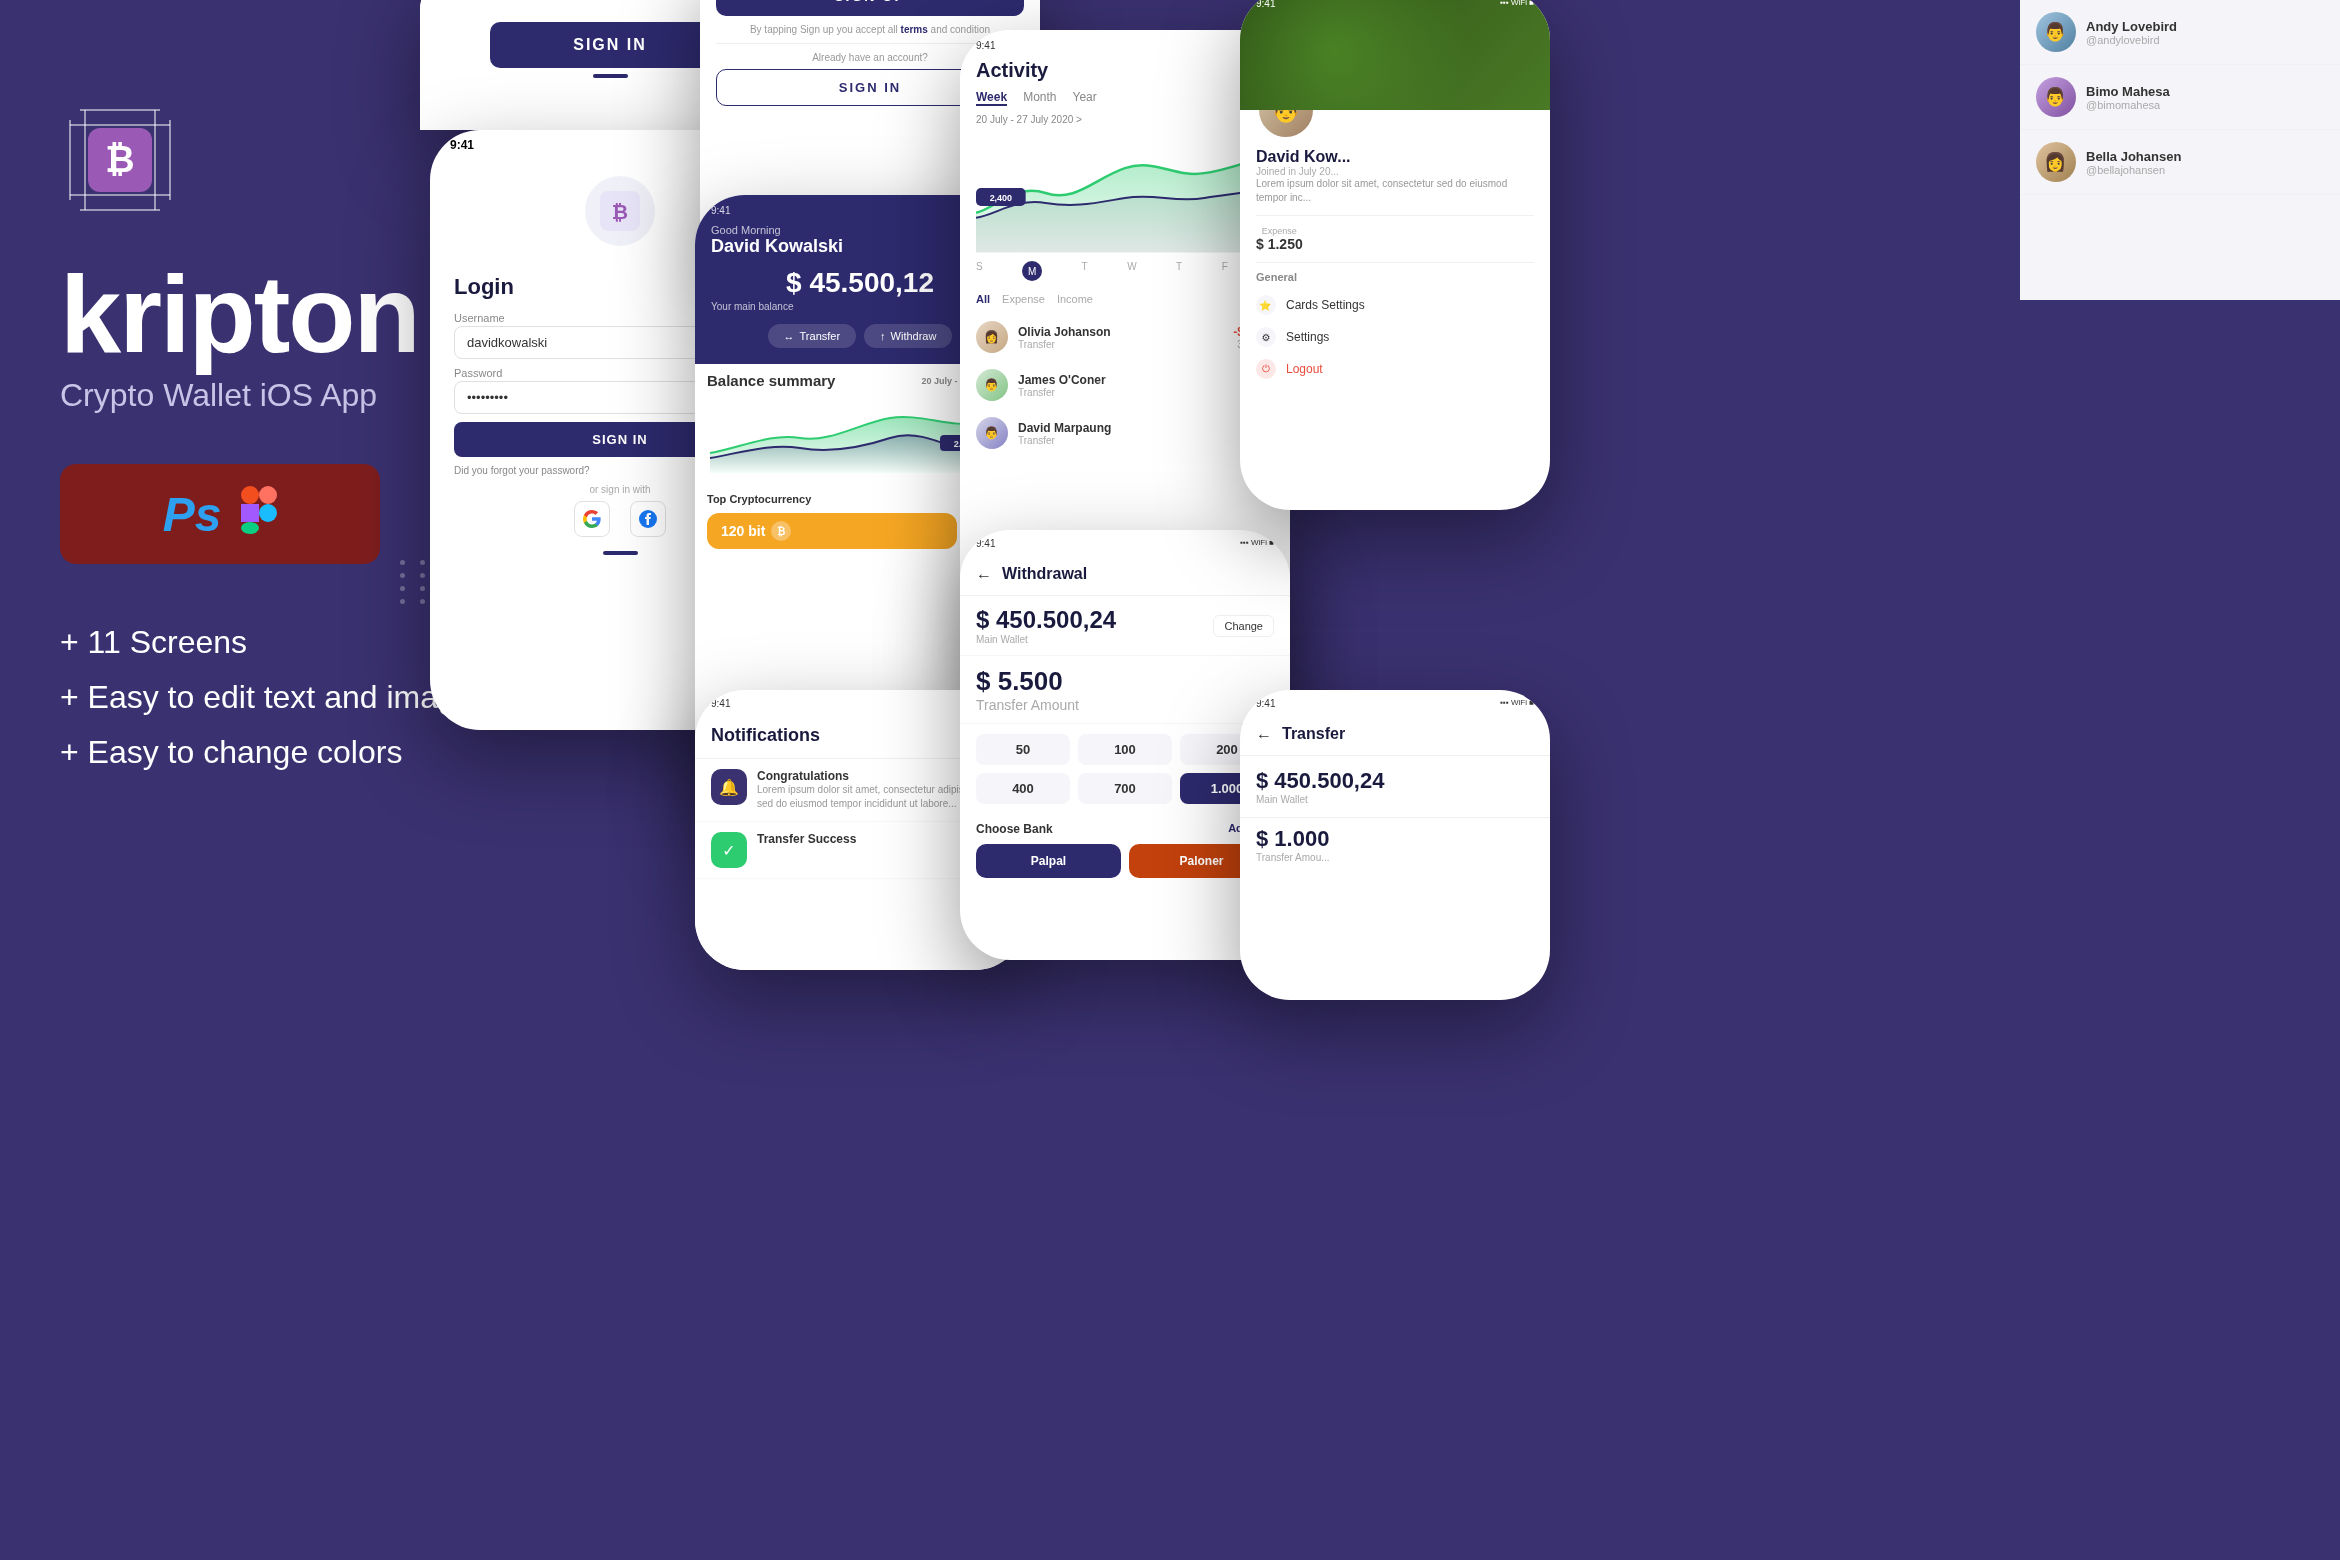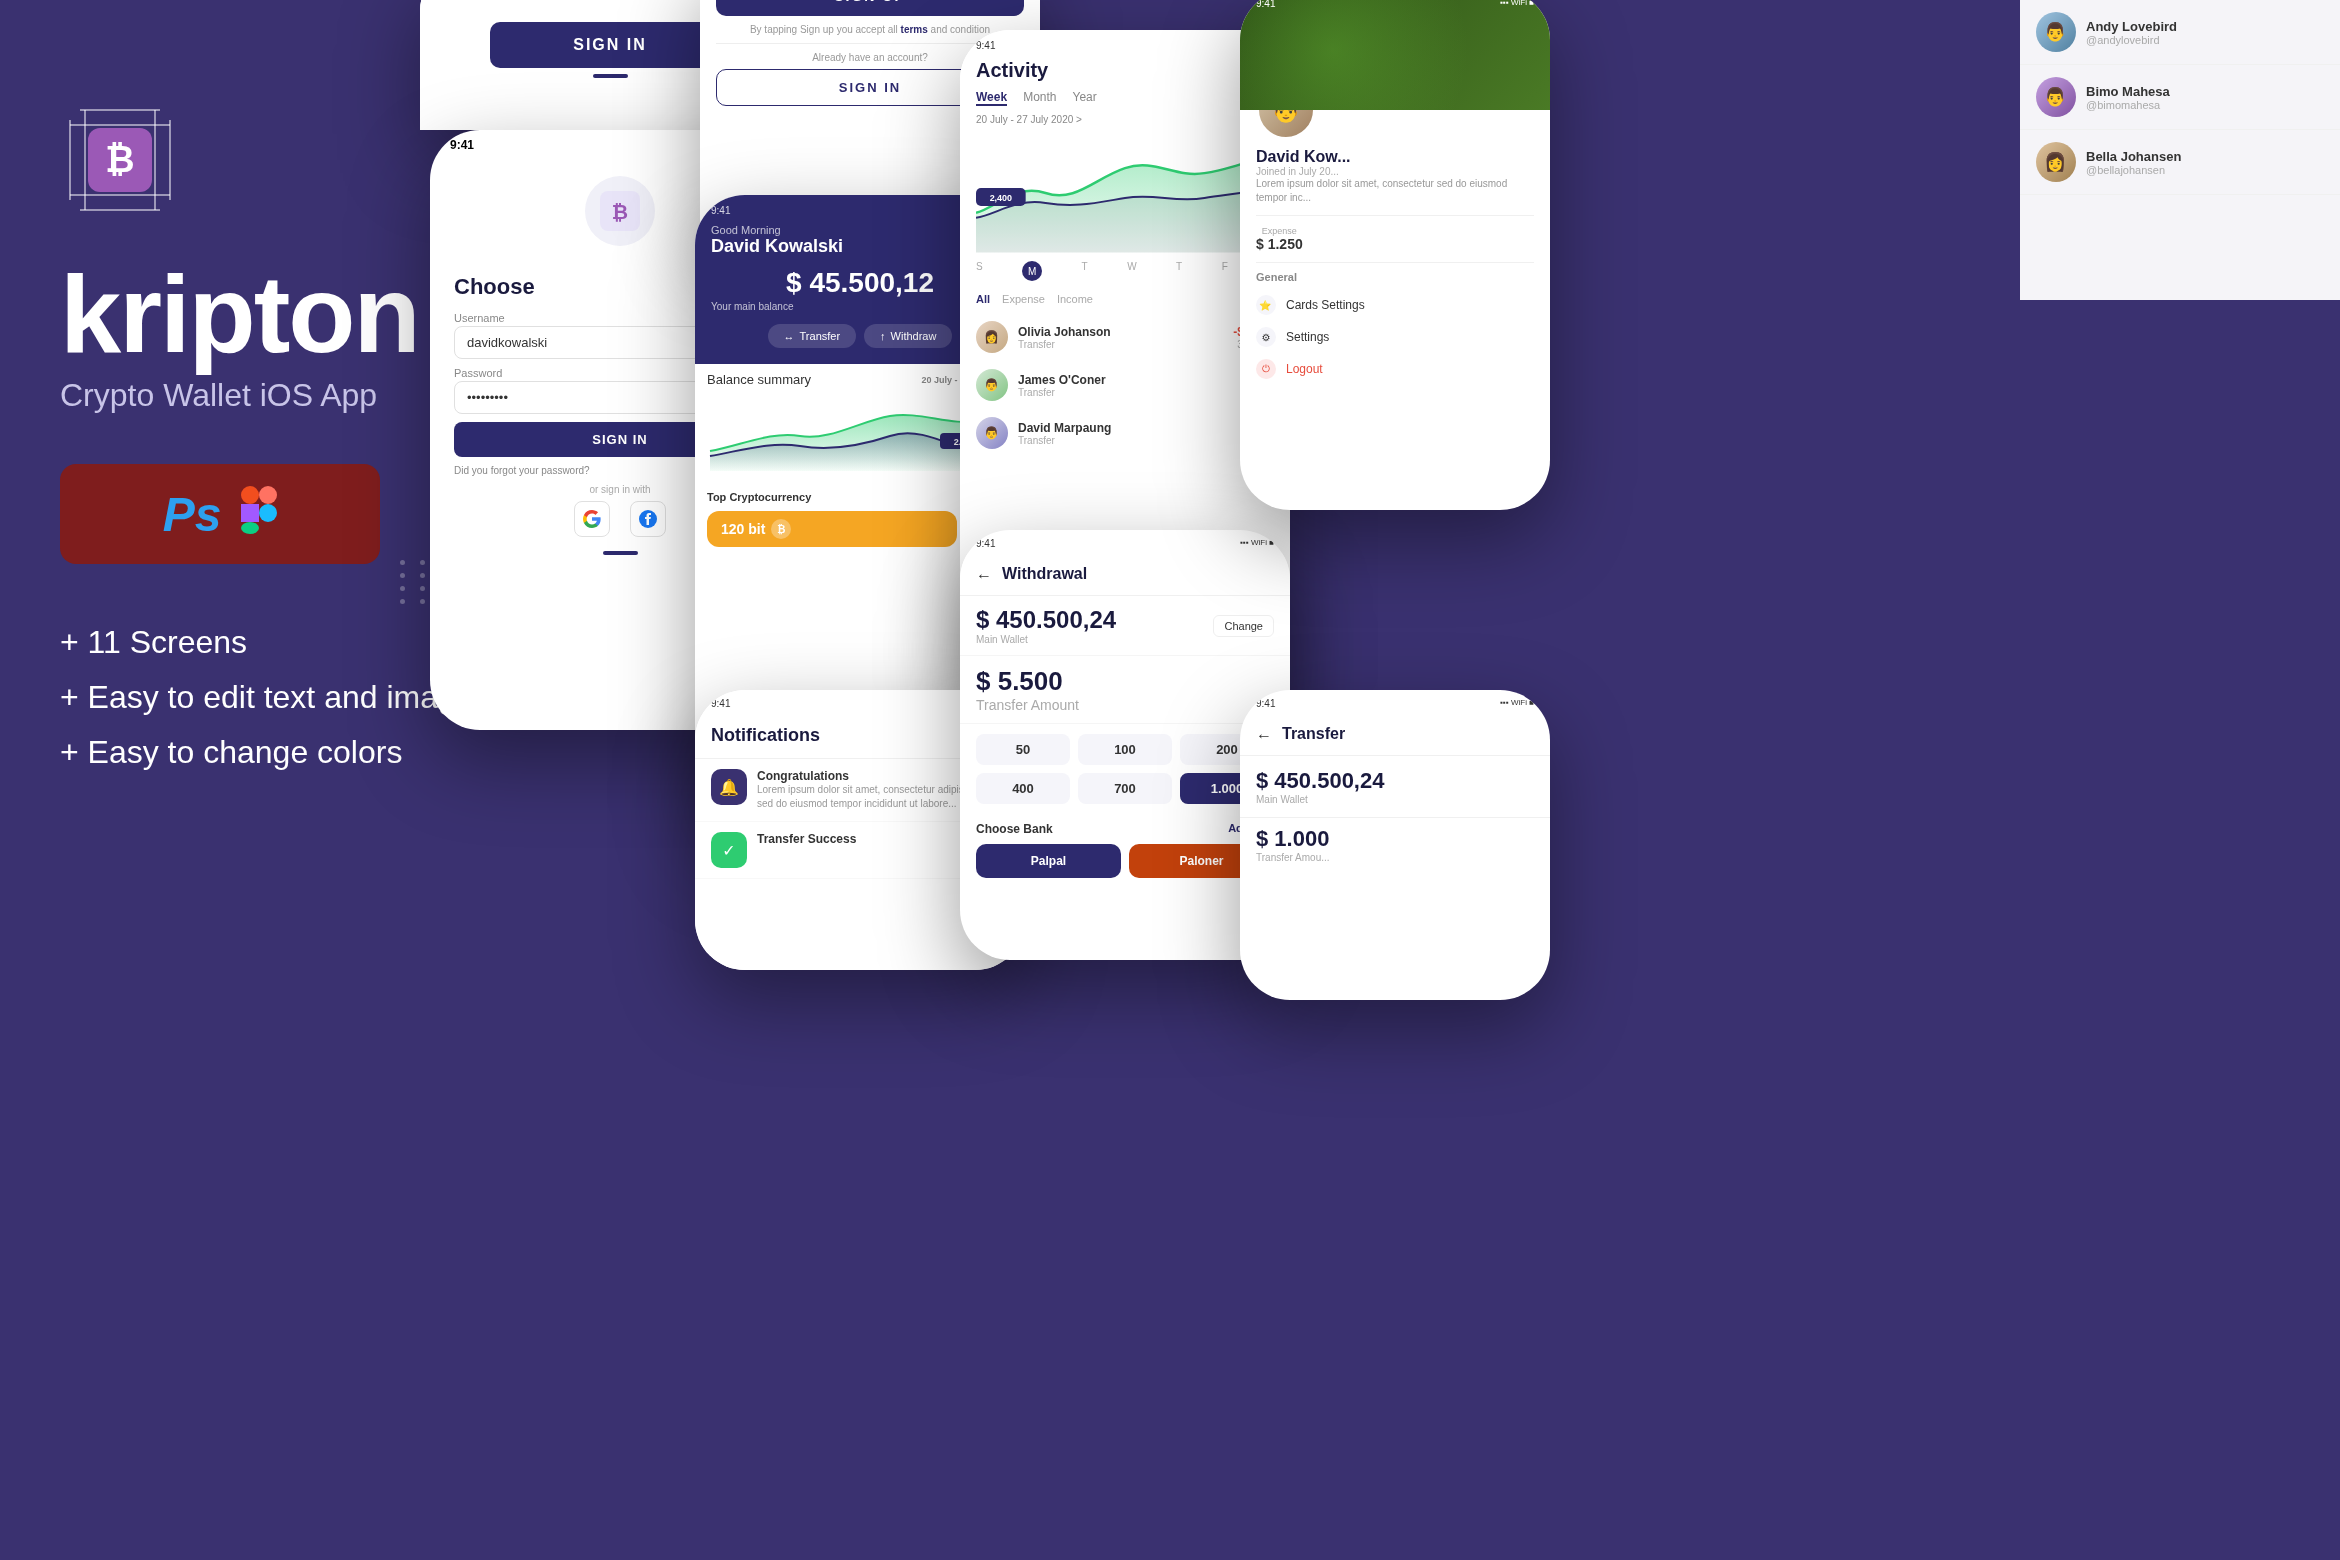--- a/index.html
+++ b/index.html
@@ -268,21 +268,21 @@
     .dash-chart-area {
       background: #fff;
       padding: 8px 12px;
     }
     .balance-summary-row {
       display: flex;
       justify-content: space-between;
       align-items: center;
       margin-bottom: 4px;
     }
-    .balance-summary-label { font-size: 13px; color: #333; font-weight: 400; }
+    .balance-summary-label { font-size: 15px; color: #333; font-weight: 700; }
     .balance-date { font-size: 9px; color: #888; font-weight: 700; }
     .mini-chart {
       width: 100%;
       height: 80px;
     }
     .crypto-section { padding: 8px 12px; }
     .crypto-header {
       display: flex;
       justify-content: space-between;
       font-size: 11px;
@@ -707,21 +707,21 @@
   <div class="login-logo-area">
     <div class="login-crypto-icon">
       <svg width="50" height="50" viewBox="0 0 50 50">
         <rect x="5" y="5" width="40" height="40" rx="8" fill="#e8e4f8"></rect>
         <text x="25" y="33" font-size="20" font-weight="900" fill="#9b59b6" text-anchor="middle">₿</text>
       </svg>
     </div>
   </div>
 
   <div class="login-form">
-    <div class="login-title">Choose</div>
+    <div class="login-title">Login</div>
     <div class="login-label">Username</div>
     <input class="login-input" type="text" value="davidkowalski" style="">
     <div class="login-label">Password</div>
     <input class="login-input" type="password" value="password1" style="">
     <button class="login-btn">SIGN IN</button>
     <div class="login-links">
       <span>Did you forgot your password?</span>
       <span>Tap here for reset</span>
     </div>
     <div class="login-social-divider">or sign in with</div>

